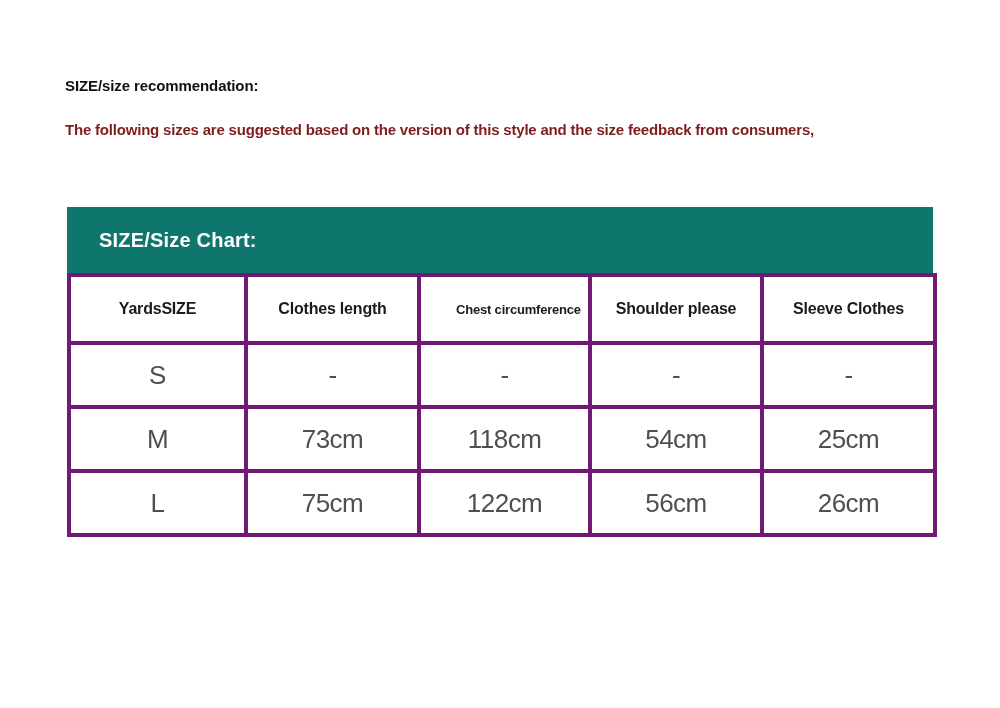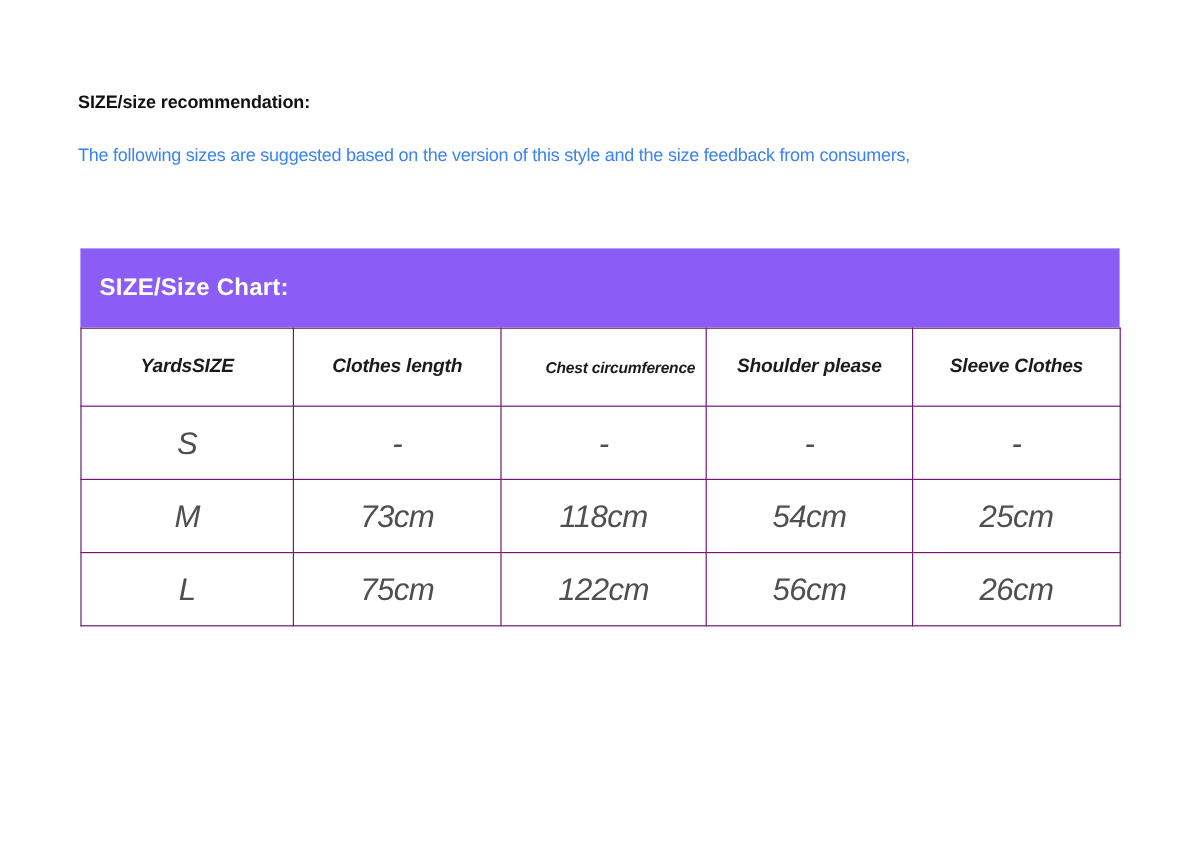--- a/index.html
+++ b/index.html
@@ -23,61 +23,60 @@
     font-weight: bold;
     color: #111111;
     letter-spacing: -0.1px;
     white-space: nowrap;
   }
   .intro {
     position: absolute;
     left: 65px;
     top: 120px;
     font-size: 15px;
-    font-weight: normal;
-    color: #3b82f6;
+    font-weight: bold;
+    color: #7f1d1d;
     letter-spacing: -0.2px;
   }
   .intro .line {
     white-space: nowrap;
     line-height: 19.4px;
   }
   .size-chart {
     position: absolute;
     left: 67px;
     top: 207px;
     width: 866px;
   }
   .chart-title-bar {
     height: 66px;
-    background: #8b5cf6;
+    background: #0f766e;
     display: flex;
     align-items: center;
-    padding-left: 16px;
+    padding-left: 32px;
     box-sizing: border-box;
   }
   .chart-title {
     color: #ffffff;
     font-size: 20px;
     font-weight: bold;
     letter-spacing: 0.2px;
   }
   table.size-table {
     width: 866px;
     border-collapse: collapse;
     table-layout: fixed;
     background: #ffffff;
   }
   .size-table th, .size-table td {
-    border: 1px solid #701a75;
+    border: 4px solid #701a75;
     text-align: center;
     vertical-align: middle;
     padding: 0;
     overflow: hidden;
-    font-style: italic;
   }
   .size-table th {
     height: 64px;
     font-size: 16px;
     font-weight: bold;
     color: #1b1b1b;
     letter-spacing: -0.2px;
   }
   .size-table th.small {
     font-size: 13px;

